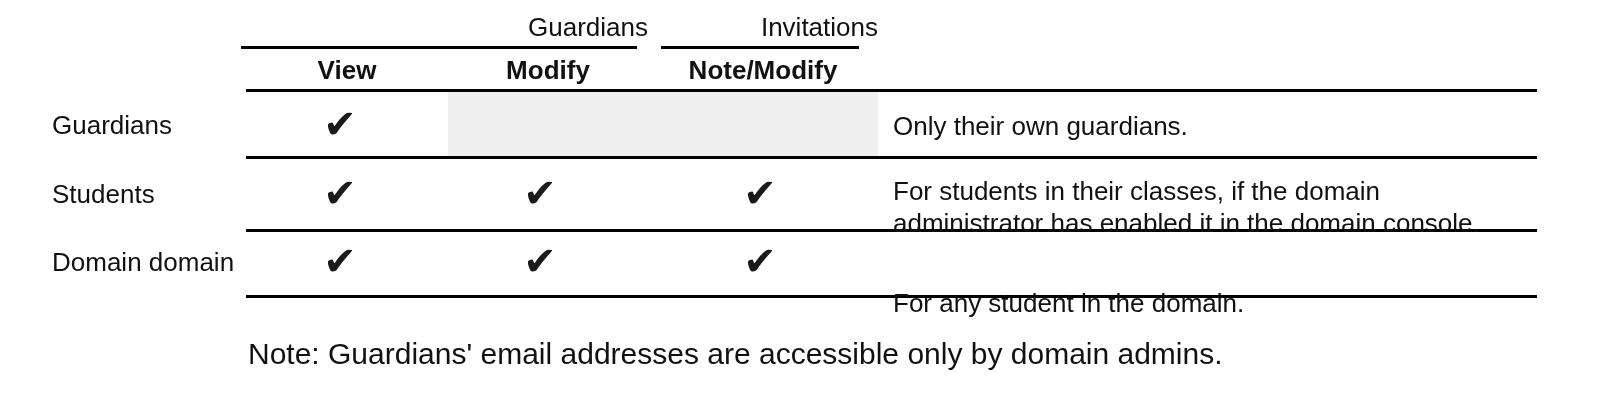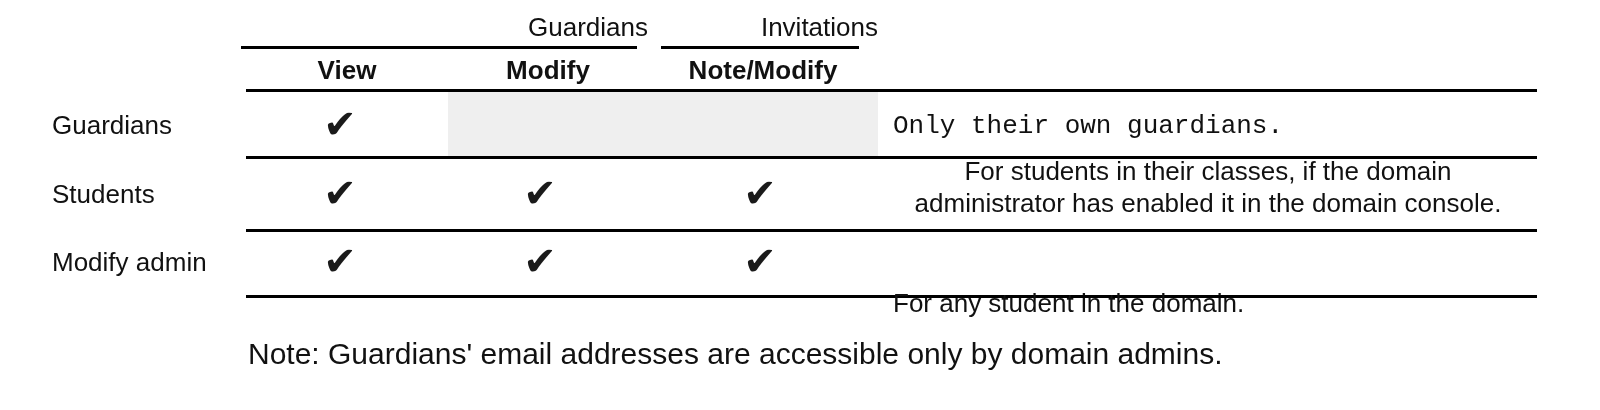--- a/index.html
+++ b/index.html
@@ -132,29 +132,29 @@
 
   <div class="shade"></div>
 
   <div class="rule r0"></div>
   <div class="rule r1"></div>
   <div class="rule r2"></div>
   <div class="rule r3"></div>
 
   <div class="row-label" style="top:110px;">Guardians</div>
   <div class="check" style="left:310px; top:104px;">✔</div>
-  <div class="note-cell" style="top:110px;font-family:Liberation Mono, monospace;">Only their own guardians.</div>
+  <div class="note-cell" style="top:110px;">Only their own guardians.</div>
 
   <div class="row-label" style="top:179px;">Students</div>
   <div class="check" style="left:310px; top:173px;">✔</div>
   <div class="check" style="left:510px; top:173px;">✔</div>
   <div class="check" style="left:730px; top:173px;">✔</div>
-  <div class="note-cell" style="top:155px;text-align:center;">For students in their classes, if the domain administrator has enabled it in the domain console.</div>
+  <div class="note-cell" style="top:175px;">For students in their classes, if the domain administrator has enabled it in the domain console.</div>
 
-  <div class="row-label" style="top:247px;">Modify admin</div>
+  <div class="row-label" style="top:247px;">Domain domain</div>
   <div class="check" style="left:310px; top:241px;">✔</div>
   <div class="check" style="left:510px; top:241px;">✔</div>
   <div class="check" style="left:730px; top:241px;">✔</div>
   <div class="note-cell" style="top:247px;margin-top:40px;">For any student in the domain.</div>
 
   <div class="footnote">Note: Guardians' email addresses are accessible only by domain admins.</div>
 
 </div>
 
 </body></html>

